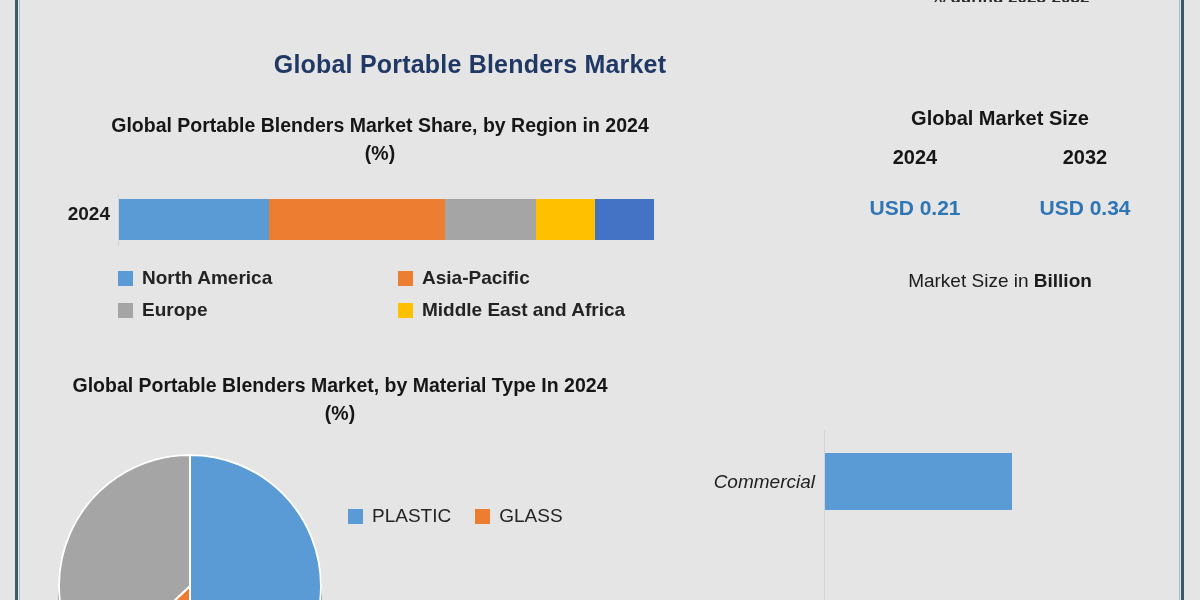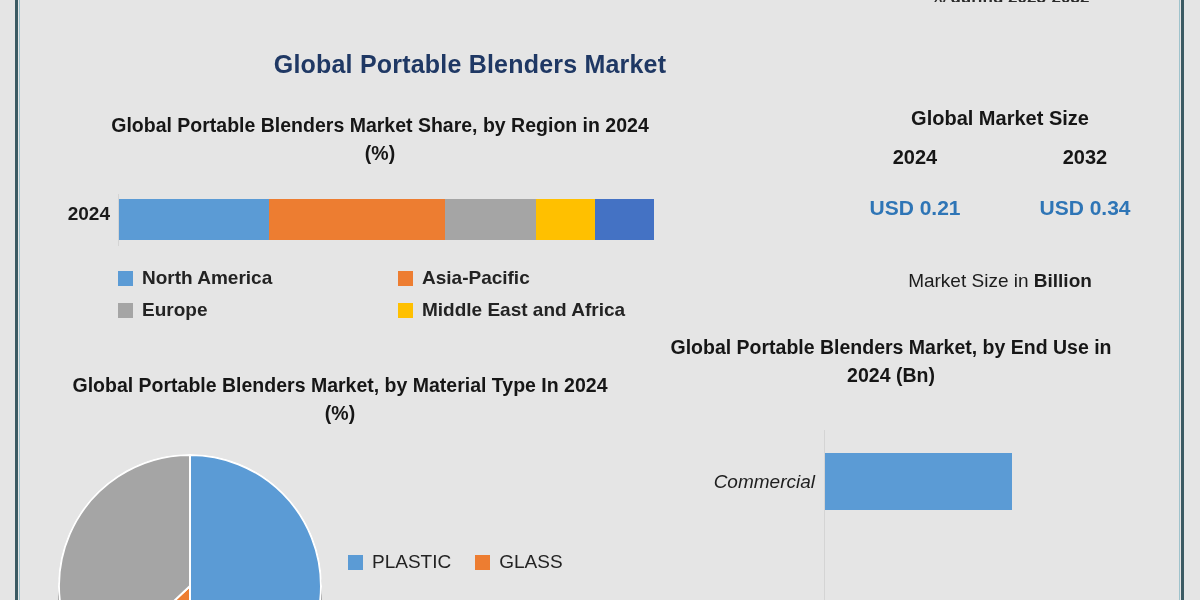--- a/index.html
+++ b/index.html
@@ -275,21 +275,20 @@
   }
   .pie svg { display: block; }
 
   
   .legend-pie {
     position: absolute;
     top: 505px;
     left: 348px;
     display: flex;
     align-items: center;
-    margin-top: 46px;
   }
   .legend-pie .legend-item {
     width: auto;
     margin-right: 24px;
   }
   .legend-pie .legend-label { font-size: 19px; }
 </style>
 </head>
 <body>
 
@@ -372,21 +371,20 @@
     <div class="legend-item">
       <span class="legend-swatch" id="pw0" style="background: rgb(91, 155, 213);"></span>
       <span class="legend-label">PLASTIC</span>
     </div>
     <div class="legend-item">
       <span class="legend-swatch" id="pw1" style="background: rgb(237, 125, 49);"></span>
       <span class="legend-label">GLASS</span>
     </div>
   </div>
 
-  <div class="chart-title" id="title-enduse">Global Portable Blenders Market, by End Use in 2024 (Bn)</div>
 
   <div class="hbar-wrap">
     <div class="hbar-axis"></div>
     <div class="hbar-label">Commercial</div>
     <div class="hbar-bar" id="hbar" style="width: 186.96px; background: rgb(91, 155, 213);"></div>
   </div>
 
 </div>
 
 </body></html>

